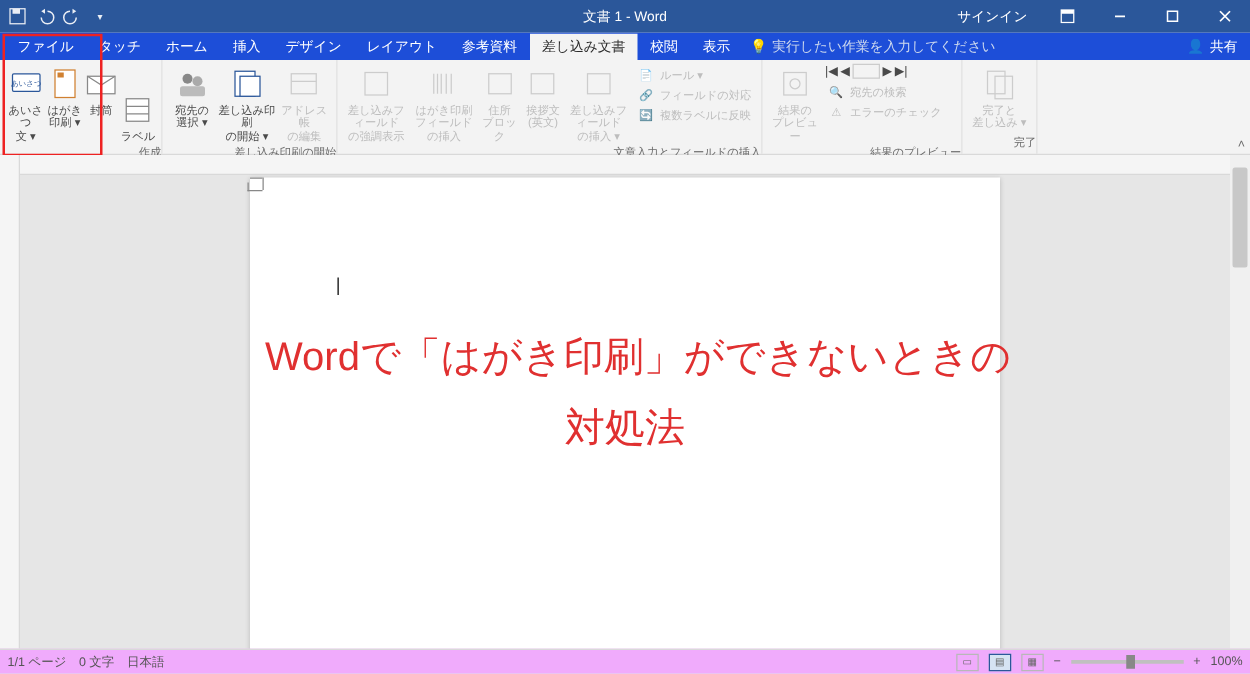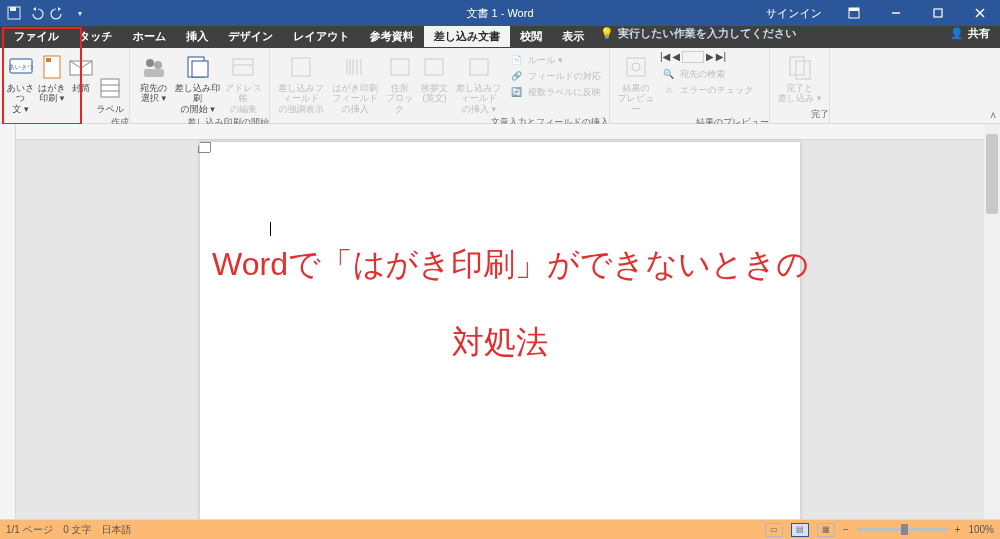--- a/index.html
+++ b/index.html
@@ -7,21 +7,21 @@
 
   
   .titlebar { height: 26px; background: #2b579a; color: #fff; display: flex; align-items: center; font-size: 11px; position: relative; }
   .titlebar-left { display: flex; align-items: center; gap: 6px; padding-left: 6px; }
   .titlebar-center { position: absolute; left: 0; right: 0; text-align: center; pointer-events: none; }
   .titlebar-right { margin-left: auto; display: flex; align-items: center; gap: 2px; }
   .winbtn { width: 40px; height: 26px; display: flex; align-items: center; justify-content: center; cursor: pointer; }
   .qat-icon { width: 16px; height: 16px; display: flex; align-items: center; justify-content: center; opacity: .9; }
 
   
-  .tabs { height: 22px; background: #404040; color: #fff; display: flex; align-items: flex-start; font-size: 11px; padding-left: 4px; font-weight: bold; }
+  .tabs { height: 22px; background: #1d4ed8; color: #fff; display: flex; align-items: center; font-size: 11px; padding-left: 4px; }
   .tab { padding: 3px 10px; cursor: pointer; }
   .tab.active { background: #f3f3f3; color: #2a2a2a; }
   .tell-me { display: flex; align-items: center; gap: 4px; margin-left: 6px; color: #cdd9ee; }
   .tabs-right { margin-left: auto; display: flex; align-items: center; padding-right: 10px; gap: 4px; }
 
   
   .ribbon { height: 76px; background: #f3f3f3; border-bottom: 1px solid #d9d9d9; display: flex; position: relative; }
   .group { border-right: 1px solid #e1e1e1; display: flex; flex-direction: column; justify-content: space-between; }
   .group-body { display: flex; padding: 3px 4px 0; }
   .group-label { text-align: right; font-size: 9px; color: #6a6a6a; padding-bottom: 2px; }
@@ -49,21 +49,21 @@
   .mm-tl::before { content:""; position:absolute; top:0; left:0; width:10px; height:1px; background:#888; }
   .mm-tl::after { content:""; position:absolute; top:0; left:10px; width:1px; height:10px; background:#888; }
   .mm-tr { top: 64px; right: 58px; width: 10px; height: 10px; }
   .mm-tr::before { content:""; position:absolute; top:10px; left:-2px; width:12px; height:1px; background:#888; }
   .mm-tr::after { content:""; position:absolute; top:4px; left:-2px; width:1px; height:7px; background:#888; }
   .cursor-blink { position:absolute; top:80px; left:70px; width:1px; height:14px; background:#000; }
 
   .overlay-text { position: absolute; left: 0; right: 0; text-align: center; color: #e03030; font-size: 32px; font-weight: 400; pointer-events: none; line-height:1.4; }
 
   
-  .statusbar { position: absolute; left: 0; right: 0; bottom: 0; height: 20px; background: #fdba74; border-top: 1px solid #d9d9d9; display: flex; align-items: center; font-size: 10px; color: #555; padding: 0 6px; }
+  .statusbar { position: absolute; left: 0; right: 0; bottom: 0; height: 20px; background: #f0abfc; border-top: 1px solid #d9d9d9; display: flex; align-items: center; font-size: 10px; color: #555; padding: 0 6px; }
   .status-left { display: flex; gap: 10px; }
   .status-right { margin-left: auto; display: flex; align-items: center; gap: 8px; }
   .view-btn { width: 18px; height: 14px; border: 1px solid #b8b8b8; display: flex; align-items: center; justify-content: center; cursor: pointer; font-size: 8px; color:#666; }
   .view-btn.active { background: #d6e3f3; border-color:#2b579a; }
   .zoom-slider { width: 90px; height: 3px; background: #c0c0c0; position: relative; }
   .zoom-thumb { position: absolute; top: -4px; left: 44px; width: 7px; height: 11px; background: #888; }
   svg.ico-svg { width:100%; height:100%; }
 </style>
 </head>
 <body>
@@ -356,21 +356,21 @@
   <div class="scroll-v">
       <div class="scroll-thumb"></div>
     </div>
   <div class="page">
     <div class="mm-tl"></div>
     <div class="mm-tr"></div>
     <div class="cursor-blink"></div>
   </div>
 </div>
 
-<div class="overlay-text" style="top:242px;padding-left:21px;">Wordで「はがき印刷」ができないときの</div>
+<div class="overlay-text" style="top:263px;padding-left:21px;">Wordで「はがき印刷」ができないときの</div>
 <div class="overlay-text" style="top:320px;">対処法</div>
 
 <div class="statusbar">
   <div class="status-left">
     <span>1/1 ページ</span>
     <span>0 文字</span>
     <span>日本語</span>
   </div>
   <div class="status-right">
     <div class="view-btn">▭</div>

